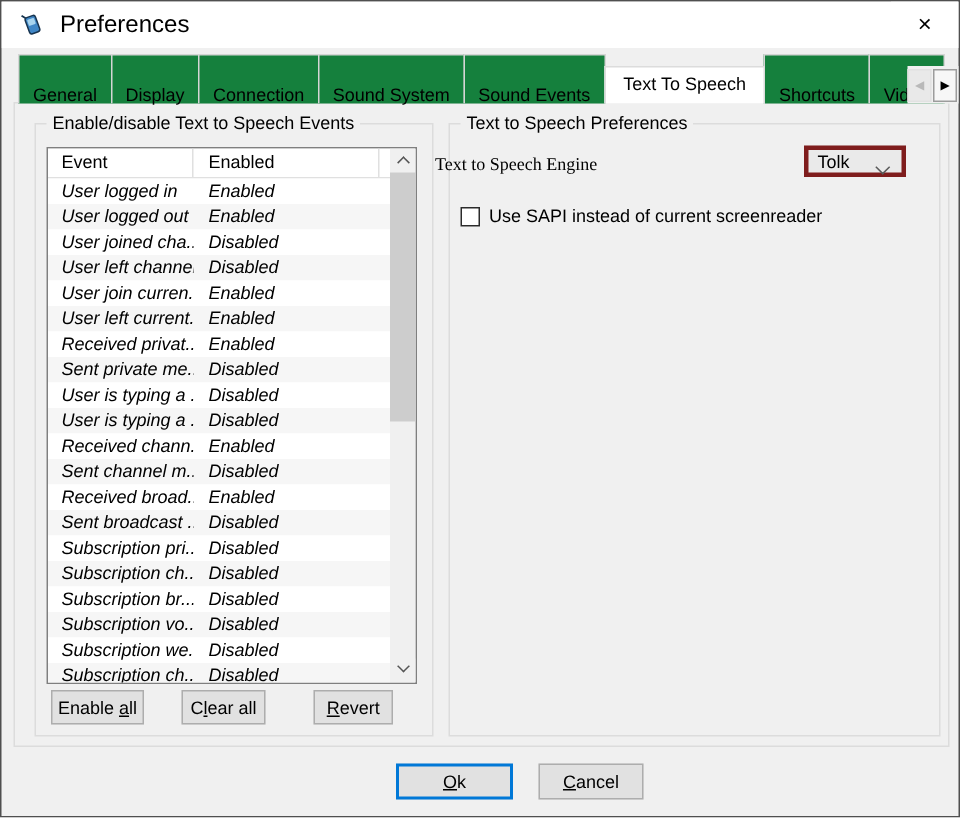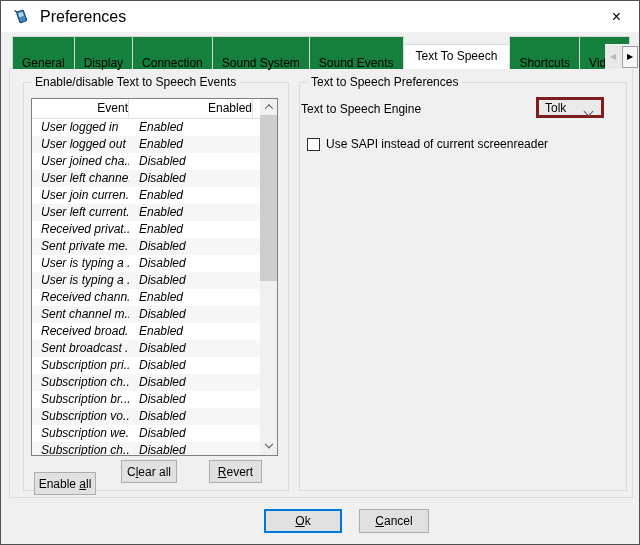--- a/index.html
+++ b/index.html
@@ -42,48 +42,48 @@
   .gb-left  { left:22px;  top:81px; width:266px; height:409px; }
   .gb-right { left:298px; top:81px; width:328px; height:409px; }
   .gb-label { position:absolute; top:-8px; left:7px; background:#f0f0f0; padding:0 4px;
               white-space:nowrap; }
 
   
   .listview { position:absolute; left:30px; top:97px; width:247px; height:358px;
               background:#ffffff; border:1px solid #7f7f7f; overflow:hidden; }
   .lv-inner { position:absolute; left:0; top:0; right:17px; bottom:0; overflow:hidden; }
   .lv-header { display:flex; height:20px; line-height:19px; border-bottom:1px solid #e0e0e0;
-               background:#fff;text-align:right; }
+               background:#fff; }
   .lv-header .c1, .lv-header .c2 { border-right:1px solid #e0e0e0; }
   .c1 { width:97px; padding-left:9px; white-space:nowrap; overflow:hidden; flex:0 0 auto; }
   .c2 { width:124px; padding-left:10px; white-space:nowrap; overflow:hidden; flex:0 0 auto; }
   .lv-row { display:flex; height:17px; line-height:17px; background:#fff;font-style:italic; }
   .lv-rows .lv-row:nth-child(even) { background:#f6f6f6; }
 
   
   .sbar { position:absolute; top:0; right:0; width:17px; height:100%; background:#f0f0f0; }
   .sb-btn { position:absolute; left:0; width:17px; height:16px; background:#f0f0f0;
             display:flex; align-items:center; justify-content:center; }
   .sb-up { top:0; } .sb-down { bottom:0; }
   .chev { width:6px; height:6px; border-left:1.4px solid #555; border-top:1.4px solid #555; }
   .chev.up { transform:rotate(45deg) translate(1px,1px); }
   .chev.down { transform:rotate(225deg) translate(2px,2px); }
   .sb-thumb { position:absolute; left:0; top:16px; width:17px; height:166px; background:#cdcdcd; }
 
   
   .btn { position:absolute; background:#e1e1e1; border:1px solid #adadad;
          display:flex; align-items:center; justify-content:center;
          font-size:12px; cursor:default; white-space:pre; }
-  .btn-enable { left:33px;  top:459px; width:62px; height:23px;margin-top:12px; }
+  .btn-enable { left:33px;  top:459px; width:62px; height:23px; }
   .btn-clear  { left:120px; top:459px; width:56px; height:23px; }
   .btn-revert { left:208px; top:459px; width:53px; height:23px; }
   .u { text-decoration:underline; }
 
   
-  .engine-label { position:absolute; left:300px; top:101px; }
+  .engine-label { position:absolute; left:289px; top:101px;font-family:Liberation Serif, serif; }
   .combo { position:absolute; left:535px; top:96px; width:68px; height:21px;
            background:#eaeaea; border:3px solid #7f1d1d;
            display:flex; align-items:flex-end; }
   .combo-value { padding-left:6px; flex:1; }
   .combo-chev { width:7px; height:7px; border-left:1.4px solid #5a5a5a; border-top:1.4px solid #5a5a5a;
                 transform:rotate(225deg); margin-right:9px; margin-top:-3px; }
   .checkbox-row { position:absolute; left:306px; top:136px; display:flex; align-items:center; }
   .checkbox { width:13px; height:13px; background:#fff; border:1px solid #2b2b2b; flex:0 0 auto; }
   .checkbox-label { margin-left:6px; white-space:nowrap; }
 

